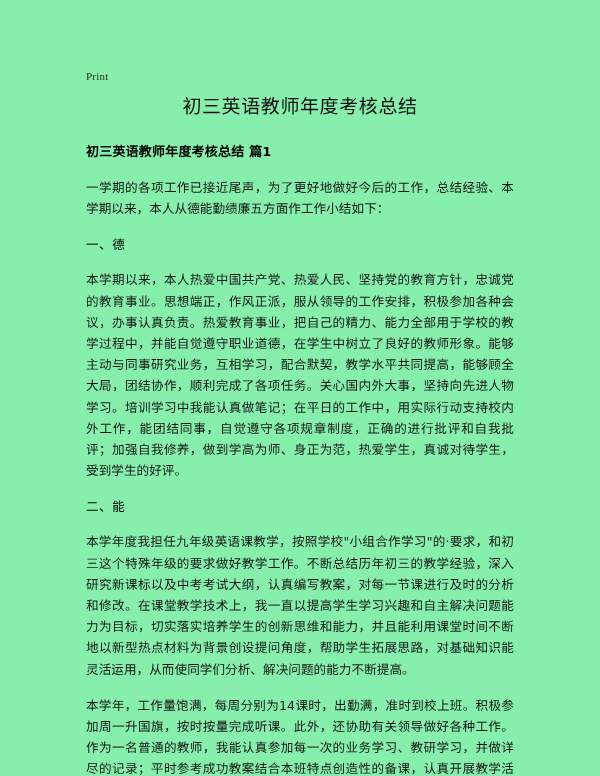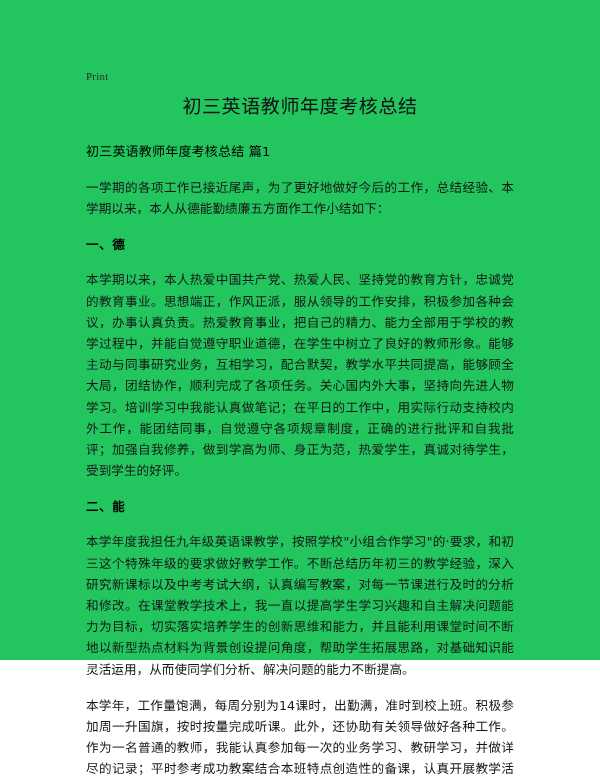--- a/index.html
+++ b/index.html
@@ -14,22 +14,22 @@
     height: 776px;
     overflow: hidden;
     font-family: "DejaVu Sans", "Liberation Sans", sans-serif;
     color: #000000;
     -webkit-font-smoothing: none;
   }
 
   .page {
     position: relative;
     width: 600px;
-    height: 660px;
-    background: #22c55e;
+    height: 776px;
+    background: #86efac;
     box-sizing: border-box;
   }
 
   
   .print-label {
     position: absolute;
     left: 86px;
     top: 70px;
     font-family: "Liberation Serif", "DejaVu Serif", serif;
     font-size: 11px;
@@ -61,30 +61,30 @@
     font-size: 12.5px;
     line-height: 19px;
     margin: 0 0 17px 0;
     color: #1a1a1a;
     letter-spacing: 0.1px;
   }
 
   .section-title {
     font-size: 13px;
     line-height: 19px;
-    font-weight: normal;
+    font-weight: bold;
     margin: 0 0 16px 0;
     color: #000000;
     letter-spacing: 0.2px;
   }
 
   .section-heading {
     font-size: 12.5px;
     line-height: 18px;
-    font-weight: bold;
+    font-weight: normal;
     margin: 17px 0 15px 0;
     color: #000000;
     letter-spacing: 0.6px;
   }
 
   .para {
     font-size: 12.6px;
     line-height: 21.2px;
     margin: 0 0 15px 0;
     color: #161616;

